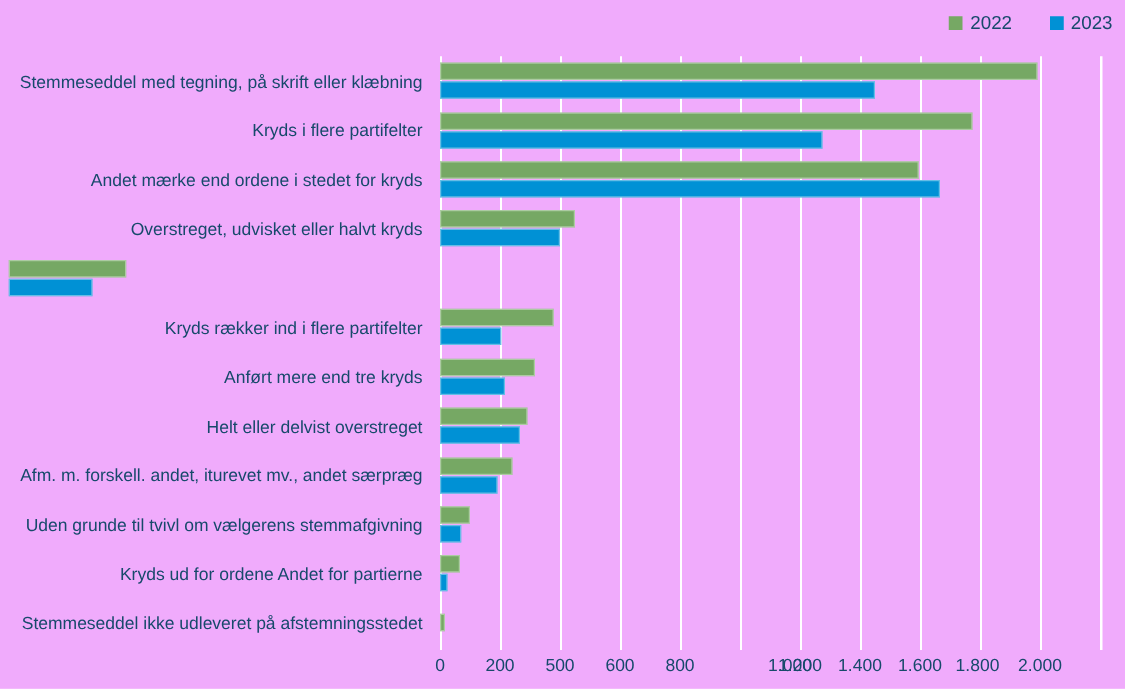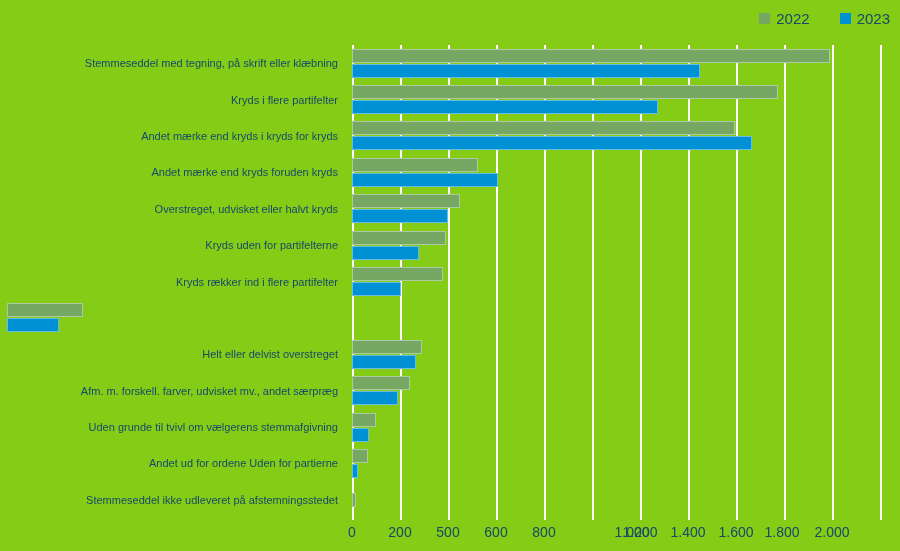--- a/index.html
+++ b/index.html
@@ -1,20 +1,20 @@
 <!DOCTYPE html>
 <html><head>
 <meta charset="utf-8">
 <style>
   html,body{margin:0;padding:0;}
   body{font-family:"Liberation Sans",sans-serif;}
   .chart{
     position:relative;
     width:900px;height:551px;
-    background:#84cc16;
+    background:#f0abfc;
     overflow:hidden;
   }
   .legend{
     position:absolute;top:10px;right:10px;
     display:flex;align-items:center;gap:30px;
     z-index:3;
   }
   .legend-item{display:flex;align-items:center;gap:6px;}
   .swatch{width:11px;height:11px;display:inline-block;}
   .legend-label{font-size:15px;color:#17496b;}
@@ -30,21 +30,21 @@
     position:absolute;left:0;top:45px;
     width:900px;height:473px;
     display:flex;flex-direction:column;
     z-index:2;
   }
   .row{flex:1;display:flex;align-items:stretch;}
   .cat{
     width:345px;
     display:flex;align-items:center;justify-content:flex-end;
     padding-right:7px;box-sizing:border-box;
-    font-size:11px;color:#17496b;white-space:nowrap;
+    font-size:14px;color:#17496b;white-space:nowrap;
   }
   .bars{
     position:relative;left:7px;
     flex:1;
     display:flex;flex-direction:column;justify-content:center;gap:1px;
   }
   .bar{height:14px;box-sizing:border-box;border:1px solid rgba(255,255,255,0.40);}
   .bar.g{background:#76a864;}
   .bar.b{background:#0091d5;}
   .xaxis{
@@ -81,83 +81,76 @@
         </div>
       </div>
       <div class="row">
         <div class="cat">Kryds i flere partifelter</div>
         <div class="bars">
           <div class="bar g" style="width: 426px;"></div>
           <div class="bar b" style="width: 306px;"></div>
         </div>
       </div>
       <div class="row">
-        <div class="cat">Andet mærke end kryds i kryds for kryds</div>
+        <div class="cat">Andet mærke end ordene i stedet for kryds</div>
         <div class="bars">
           <div class="bar g" style="width: 382.8px;"></div>
           <div class="bar b" style="width: 399.6px;"></div>
-        </div>
-      </div>
-      <div class="row">
-        <div class="cat">Andet mærke end kryds foruden kryds</div>
-        <div class="bars">
-          <div class="bar g" style="width: 126px;"></div>
-          <div class="bar b" style="width: 146.4px;"></div>
         </div>
       </div>
       <div class="row">
         <div class="cat">Overstreget, udvisket eller halvt kryds</div>
         <div class="bars">
           <div class="bar g" style="width: 108px;"></div>
           <div class="bar b" style="width: 96px;"></div>
         </div>
       </div>
       <div class="row">
-        <div class="cat">Kryds uden for partifelterne</div>
         <div class="bars">
           <div class="bar g" style="width: 93.6px;"></div>
           <div class="bar b" style="width: 67.2px;"></div>
         </div>
       </div>
       <div class="row">
         <div class="cat">Kryds rækker ind i flere partifelter</div>
         <div class="bars">
           <div class="bar g" style="width: 91.2px;"></div>
           <div class="bar b" style="width: 49.2px;"></div>
         </div>
       </div>
       <div class="row">
+        <div class="cat">Anført mere end tre kryds</div>
         <div class="bars">
           <div class="bar g" style="width: 75.6px;"></div>
           <div class="bar b" style="width: 51.6px;"></div>
         </div>
       </div>
       <div class="row">
         <div class="cat">Helt eller delvist overstreget</div>
         <div class="bars">
           <div class="bar g" style="width: 69.6px;"></div>
           <div class="bar b" style="width: 63.6px;"></div>
         </div>
       </div>
       <div class="row">
-        <div class="cat">Afm. m. forskell. farver, udvisket mv., andet særpræg</div>
+        <div class="cat">Afm. m. forskell. andet, iturevet mv., andet særpræg</div>
         <div class="bars">
           <div class="bar g" style="width: 57.6px;"></div>
           <div class="bar b" style="width: 45.6px;"></div>
         </div>
       </div>
       <div class="row">
         <div class="cat">Uden grunde til tvivl om vælgerens stemmafgivning</div>
         <div class="bars">
           <div class="bar g" style="width: 24px;"></div>
           <div class="bar b" style="width: 16.8px;"></div>
         </div>
       </div>
       <div class="row">
-        <div class="cat">Andet ud for ordene Uden for partierne</div>
+        <div class="cat">Kryds ud for ordene Andet for partierne</div>
         <div class="bars">
           <div class="bar g" style="width: 15.6px;"></div>
           <div class="bar b" style="width: 6px;"></div>
         </div>
       </div>
       <div class="row">
         <div class="cat">Stemmeseddel ikke udleveret på afstemningsstedet</div>
         <div class="bars">
           <div class="bar g" style="width: 3.6px;"></div>
         </div>

